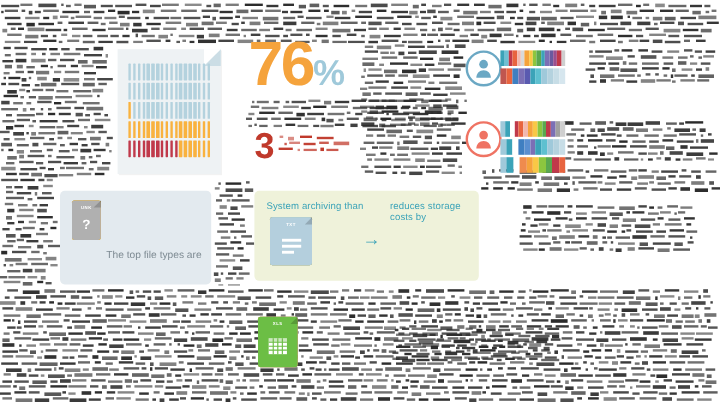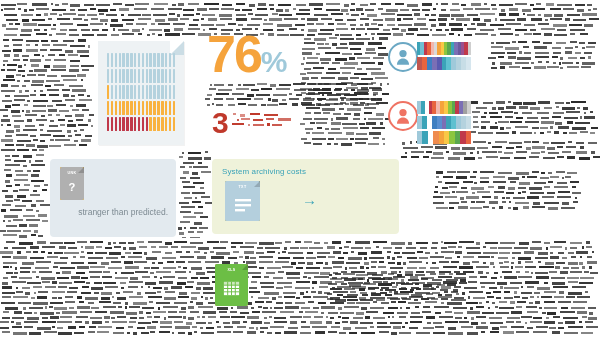--- a/index.html
+++ b/index.html
@@ -2627,26 +2627,27 @@
           <div class="corner" style="border-bottom: 6px solid rgba(0, 0, 0, 0.18);"></div>
           <div class="tag">UNK</div>
           <div class="glyph">
             <svg viewBox="0 0 20 20" width="14" height="14">
               <text x="10" y="16" fill="#fff" font-size="16" font-weight="bold" text-anchor="middle" font-family="&quot;Liberation Sans&quot;, sans-serif">?</text>
             </svg>
           </div>
         </div>
       </div>
     <div class="cap" style="left:0;right:8px;top:47px;">
-      <div>stranger than predicted.</div>
+      <div>The top file types are</div>
     </div>
   </div>
 
   <div class="panel" id="panel-archive">
-    <div class="archcap" style="left:10px;top:8px;">System archiving costs</div>
+    <div class="archcap" style="left:10px;top:8px;">System archiving than</div>
+    <div class="archcap" style="left:113px;top:8px;">reduces storage costs by</div>
     <div style="position:absolute;left:13px;top:22px;width:76px;display:flex;flex-wrap:wrap;gap:4px;">
         <div class="ficon" style="width: 35px; height: 40px; background: rgb(239, 106, 66);">
           <div class="corner" style="border-bottom: 6px solid rgba(0, 0, 0, 0.18);"></div>
           <div class="tag">PRESO</div>
           <div class="glyph">
             <svg viewBox="0 0 20 20" width="20" height="20">
               <path d="M10 10 L10 2 A8 8 0 0 1 18 10 Z" fill="#fff" opacity=".55"></path>
               <path d="M10 10 L18 10 A8 8 0 1 1 10 2 Z" fill="#fff"></path>
             </svg>
           </div>

